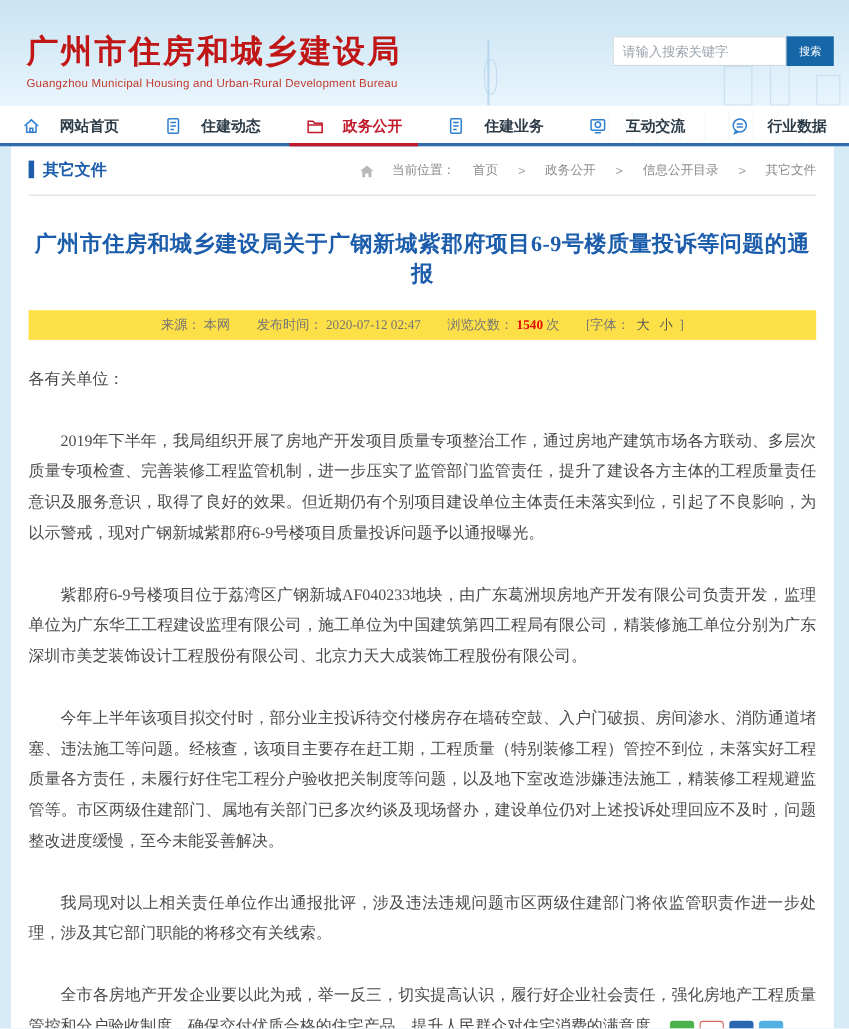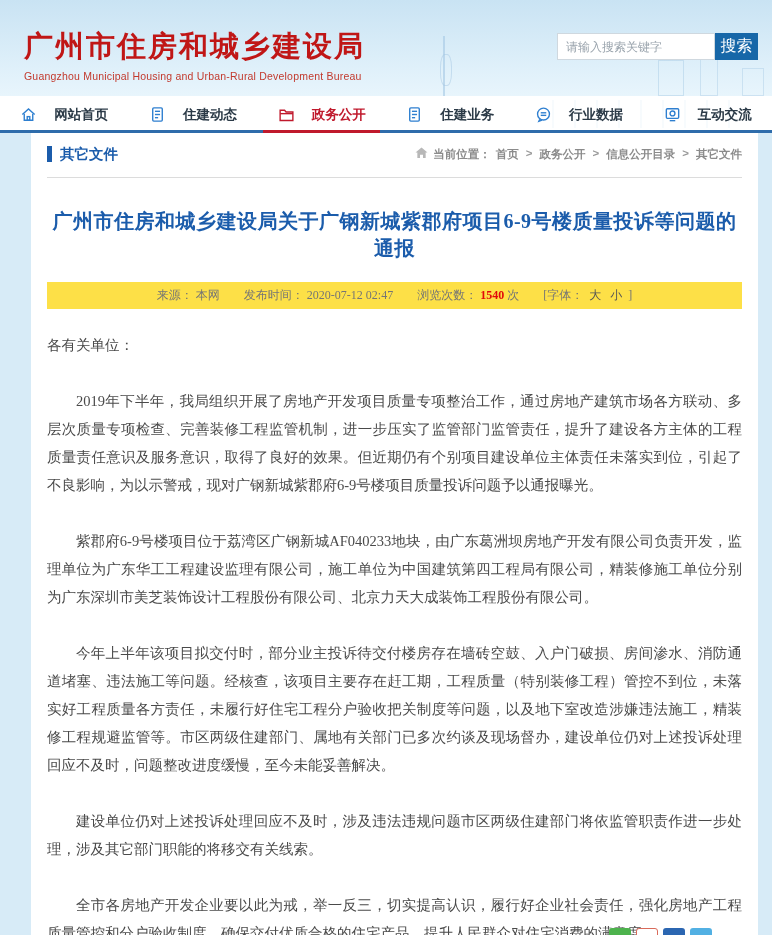--- a/index.html
+++ b/index.html
@@ -8,47 +8,47 @@
   .page { width:772px; height:935px; position:relative; overflow:hidden; }
 
   
   .site-header { position:relative; height:96px; background:linear-gradient(180deg,#c9e3f3 0%,#dff0fa 70%,#e8f5fc 100%); overflow:visible; }
   .logo { position:absolute; left:24px; top:27px; }
   .logo-cn { font-size:29px; font-weight:bold; color:#c01616; letter-spacing:2px; font-family:"Liberation Sans",sans-serif; }
   .logo-en { font-size:10.5px; color:#c23a2e; margin-top:3px; letter-spacing:.2px; }
   .search { position:absolute; right:14px; top:33px; display:flex; }
   .search input { width:158px; height:27px; border:1px solid #cfd8df; background:#fff; padding:0 8px; font-size:12px; color:#ef4444; outline:none; }
   .search input::placeholder { color:#9aa4ad; }
-  .search button { width:43px; height:27px; border:0; background:#1767a8; color:#fff; font-size:16px; cursor:pointer; }
+  .search button { width:43px; height:27px; border:0; background:#1767a8; color:#fff; font-size:10px; cursor:pointer; }
 
   
   .sky { position:absolute; border-color:rgba(165,200,228,.55); pointer-events:none; }
   .sky.tower { left:443px; top:36px; width:3px; height:60px; border-left:2px solid rgba(165,200,228,.6); }
   .sky.tower:before { content:""; position:absolute; left:-5px; top:18px; width:10px; height:30px; border:1px solid rgba(165,200,228,.5); border-radius:40%; }
   .sky.b1 { left:658px; top:60px; width:26px; height:36px; border:1px solid rgba(175,208,232,.55); }
   .sky.b2 { left:700px; top:48px; width:18px; height:48px; border:1px solid rgba(175,208,232,.5); }
   .sky.b3 { left:742px; top:68px; width:22px; height:28px; border:1px solid rgba(175,208,232,.5); }
 
   
   .main-nav { position:relative; height:37px; background:#fff; display:flex; z-index:1; }
   .main-nav:after { content:""; position:absolute; left:0; right:0; bottom:0; height:3px; background:#2e6cab; }
   .nav-item { position:relative; flex:1; display:flex; align-items:center; justify-content:center; gap:17px; font-size:13.5px; font-weight:bold; color:#2b3a47; cursor:pointer; }
   .nav-item svg { width:17px; height:17px; }
   .nav-item.active { color:#c0192c; }
   .nav-item.active:after { content:""; position:absolute; left:6px; right:6px; bottom:0; height:3px; background:#c0192c; z-index:2; }
   .nav-bldg { position:absolute; right:40px; top:4px; width:180px; height:28px; border-bottom:0; pointer-events:none;
               background:linear-gradient(90deg, rgba(190,218,238,.25) 2px, transparent 2px) 0 0/22px 100%; opacity:.5; }
 
   
-  .content { position:absolute; left:31px; right:14px; top:133px; height:802px; background:#fff; overflow:hidden; }
+  .content { position:absolute; left:10px; right:14px; top:133px; height:802px; background:#fff; overflow:hidden; }
 
   .breadcrumb-row { display:flex; justify-content:space-between; align-items:center; height:38px; padding:4px 16px 0; }
   .section-title-wrap { display:flex; align-items:center; gap:8px; font-size:14.5px; font-weight:bold; color:#1b5cab; }
   .blue-bar { width:5px; height:16px; background:#1b5cab; display:inline-block; }
-  .location { display:flex; align-items:flex-start; gap:5px; font-size:11.5px; color:#8b8b8b;font-weight:bold; }
+  .location { display:flex; align-items:flex-end; gap:16px; font-size:11.5px; color:#8b8b8b; }
   .location svg { width:13px; height:12px; }
   .crumb { color:#8b8b8b; text-decoration:none; cursor:pointer; }
   .crumb-sep { color:#9a9a9a; margin:0 2px; }
   .bc-divider { height:1px; background:#dcdcdc; margin:6px 16px 0; }
 
   .article-title { margin:30px 14px 0; text-align:center; font-size:20px; font-weight:bold; color:#1b5cab;
                    font-family:"Liberation Serif", serif; letter-spacing:.5px; }
 
   .meta-bar { margin:20px 16px 0; height:27px; line-height:27px; background:#fde047; text-align:center;
               font-size:12px; color:#757575; font-family:"Liberation Serif", serif; white-space:nowrap; }
@@ -127,35 +127,35 @@
           <line x1="5.6" y1="5" x2="10.4" y2="5"></line>
           <line x1="5.6" y1="8" x2="10.4" y2="8"></line>
           <line x1="5.6" y1="11" x2="8.6" y2="11"></line>
       </svg>
       <span>住建业务</span>
     </div>
 
 
     <div class="nav-item">
       <svg viewBox="0 0 16 16" fill="none" stroke="#2e7fd0" stroke-width="1.3">
+        <rect x="2.2" y="2.6" width="11.6" height="9" rx="1"></rect>
+          <circle cx="8" cy="7" r="2.3"></circle>
+          <line x1="5.4" y1="13.8" x2="10.6" y2="13.8"></line>
+      </svg>
+      <span>互动交流</span>
+    </div>
+
+    <div class="nav-item">
+      <svg viewBox="0 0 16 16" fill="none" stroke="#2e7fd0" stroke-width="1.3">
         <circle cx="8" cy="7.6" r="5.6"></circle>
           <line x1="5.4" y1="6.4" x2="10.6" y2="6.4"></line>
           <line x1="5.4" y1="8.8" x2="10.6" y2="8.8"></line>
           <path d="M4.5 12.4 L3.6 14.4 L6.6 13.2"></path>
       </svg>
       <span>行业数据</span>
-    </div>
-
-    <div class="nav-item">
-      <svg viewBox="0 0 16 16" fill="none" stroke="#2e7fd0" stroke-width="1.3">
-        <rect x="2.2" y="2.6" width="11.6" height="9" rx="1"></rect>
-          <circle cx="8" cy="7" r="2.3"></circle>
-          <line x1="5.4" y1="13.8" x2="10.6" y2="13.8"></line>
-      </svg>
-      <span>互动交流</span>
     </div>
   </nav>
 
   <main class="content">
 
     <div class="breadcrumb-row">
       <div class="section-title-wrap">
         <span class="blue-bar"></span>
         <span>其它文件</span>
       </div>
@@ -192,21 +192,21 @@
       <span class="font-btn">大</span>
       <span class="font-btn">小</span>
       <span>]</span>
     </div>
 
     <div class="article-body">
       <p class="salutation">各有关单位：</p>
       <p class="para">2019年下半年，我局组织开展了房地产开发项目质量专项整治工作，通过房地产建筑市场各方联动、多层次质量专项检查、完善装修工程监管机制，进一步压实了监管部门监管责任，提升了建设各方主体的工程质量责任意识及服务意识，取得了良好的效果。但近期仍有个别项目建设单位主体责任未落实到位，引起了不良影响，为以示警戒，现对广钢新城紫郡府6-9号楼项目质量投诉问题予以通报曝光。</p>
       <p class="para">紫郡府6-9号楼项目位于荔湾区广钢新城AF040233地块，由广东葛洲坝房地产开发有限公司负责开发，监理单位为广东华工工程建设监理有限公司，施工单位为中国建筑第四工程局有限公司，精装修施工单位分别为广东深圳市美芝装饰设计工程股份有限公司、北京力天大成装饰工程股份有限公司。</p>
       <p class="para">今年上半年该项目拟交付时，部分业主投诉待交付楼房存在墙砖空鼓、入户门破损、房间渗水、消防通道堵塞、违法施工等问题。经核查，该项目主要存在赶工期，工程质量（特别装修工程）管控不到位，未落实好工程质量各方责任，未履行好住宅工程分户验收把关制度等问题，以及地下室改造涉嫌违法施工，精装修工程规避监管等。市区两级住建部门、属地有关部门已多次约谈及现场督办，建设单位仍对上述投诉处理回应不及时，问题整改进度缓慢，至今未能妥善解决。</p>
-      <p class="para">建设单位仍对上述投诉处理回应不及时，涉及违法违规问题市区两级住建部门将依监管职责作进一步处理，涉及其它部门职能的将移交有关线索。</p>
+      <p class="para">我局现对以上相关责任单位作出通报批评，涉及违法违规问题市区两级住建部门将依监管职责作进一步处理，涉及其它部门职能的将移交有关线索。</p>
       <p class="para">全市各房地产开发企业要以此为戒，举一反三，切实提高认识，履行好企业社会责任，强化房地产工程质量管控和分户验收制度，确保交付优质合格的住宅产品，提升人民群众对住宅消费的满意度。</p>
 
     </div>
 
     <div class="share-icons">
       <div class="si si-wechat"></div>
       <div class="si si-weibo"></div>
       <div class="si si-qzone"></div>
       <div class="si si-blue"></div>
     </div>

